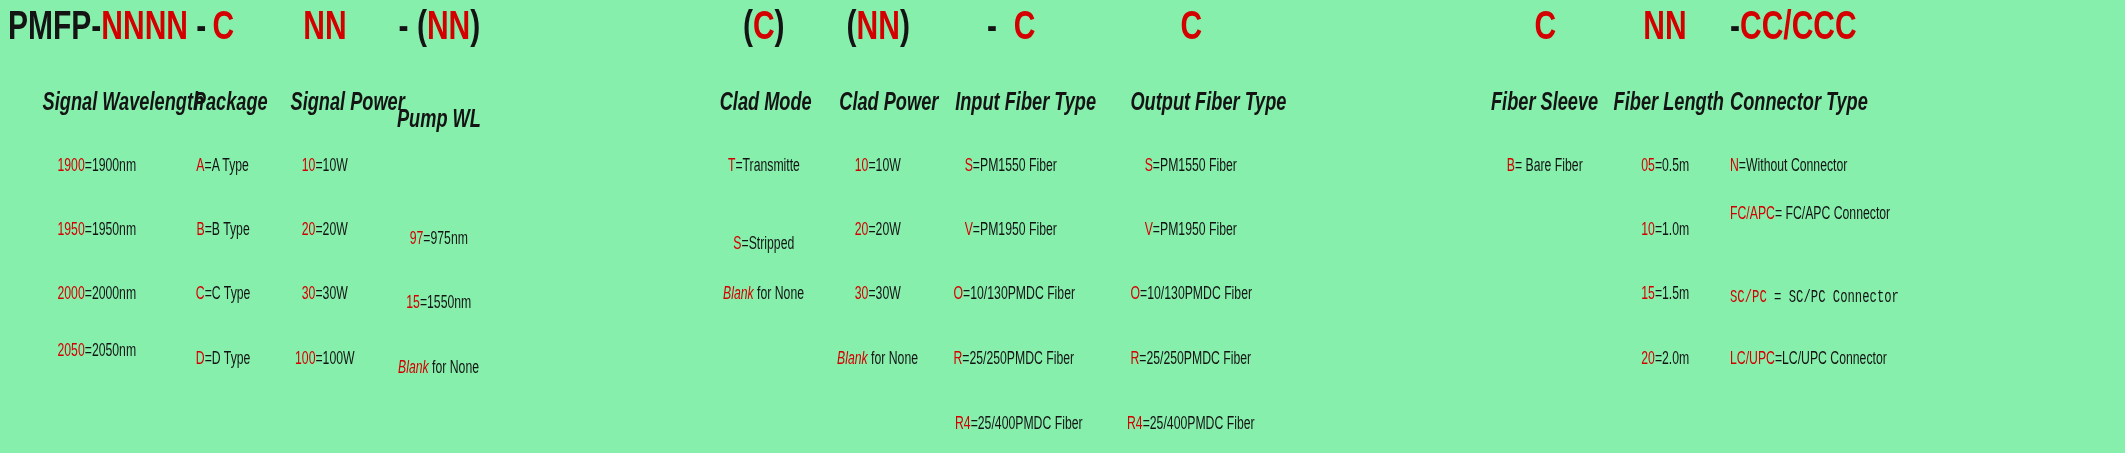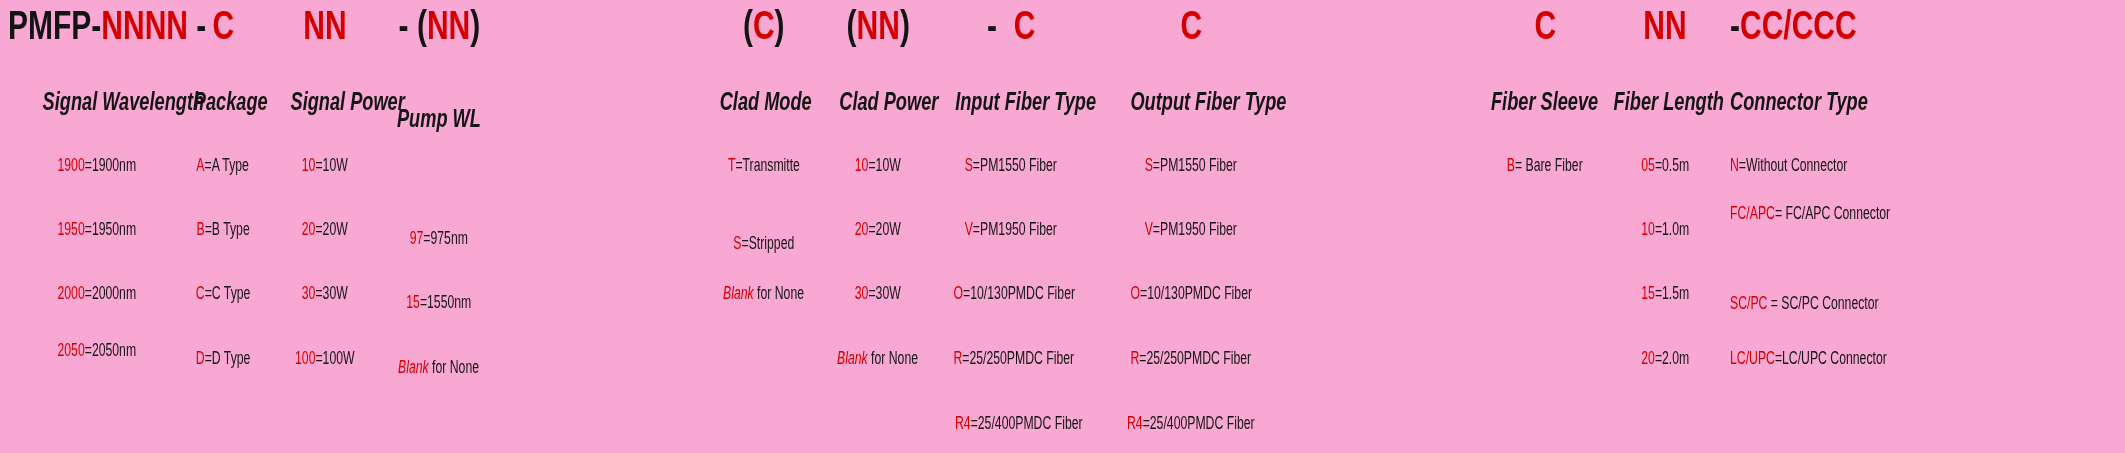--- a/index.html
+++ b/index.html
@@ -2,21 +2,21 @@
 <html><head>
 <meta charset="utf-8">
 <title>Part Number Legend</title>
 <style>
   * { margin:0; padding:0; box-sizing:border-box; }
   html,body { background:#ffffff; }
   body { width:2125px; font-family:"Liberation Sans", sans-serif; }
   #decoder {
     position:relative;
     width:2125px; height:453px;
-    background:#f9a8d4;
+    background:#86efac;
     color:#141414;
     overflow:hidden;
     padding-left:36px;
   }
   .col { position:absolute; top:0; height:100%; }
 
   .code {
     position:absolute; top:2px; left:0; right:0;
     font-weight:bold; font-size:40px; line-height:46px;
     text-align:center; white-space:nowrap; color:#141414;
@@ -125,16 +125,16 @@
       <div class="cell" style="top: 148px;"><span class="squeeze"><span class="red">05</span><span>=0.5m</span></span></div>
       <div class="cell" style="top: 212px;"><span class="squeeze"><span class="red">10</span><span>=1.0m</span></span></div>
       <div class="cell" style="top: 276px;"><span class="squeeze"><span class="red">15</span><span>=1.5m</span></span></div>
       <div class="cell" style="top: 341px;"><span class="squeeze"><span class="red">20</span><span>=2.0m</span></span></div>
     </div>
     <div class="col align-left" style="left: 1730px; width: 260px;">
       <div class="code left"><span class="squeeze"><span>-</span><span class="red">CC/CCC</span></span></div>
       <div class="hdr" style="top: 84px;"><span class="squeeze">Connector Type</span></div>
       <div class="cell" style="top: 148px;"><span class="squeeze"><span class="red">N</span><span>=Without Connector</span></span></div>
       <div class="cell" style="top: 196px;"><span class="squeeze"><span class="red">FC/APC</span><span>= FC/APC Connector</span></span></div>
-      <div class="cell" style="top: 286px;"><span class="squeeze"><span class="red">SC/PC</span><span> = SC/PC Connector</span></span></div>
+      <div class="cell" style="top: 280px; font-family: Liberation Mono, monospace;"><span class="squeeze"><span class="red">SC/PC</span><span> = SC/PC Connector</span></span></div>
       <div class="cell" style="top: 341px;"><span class="squeeze"><span class="red">LC/UPC</span><span>=LC/UPC Connector</span></span></div>
     </div>
   </div>
 
 </body></html>

